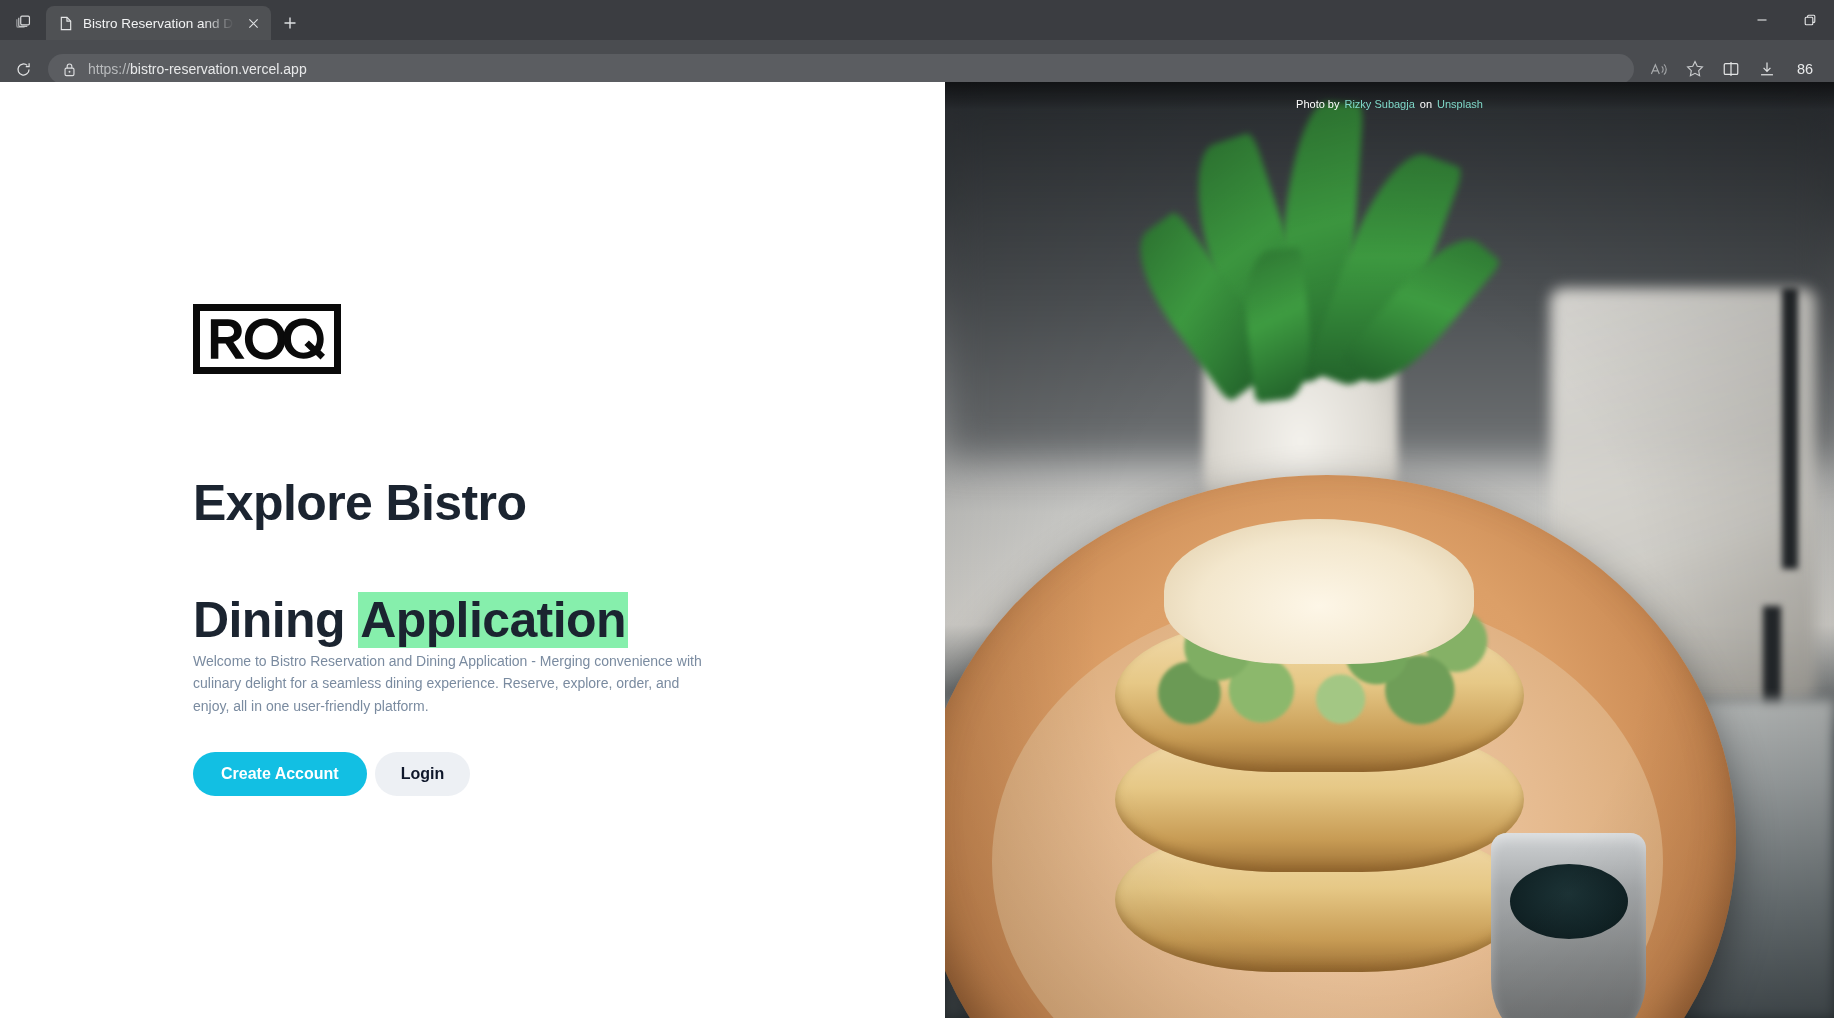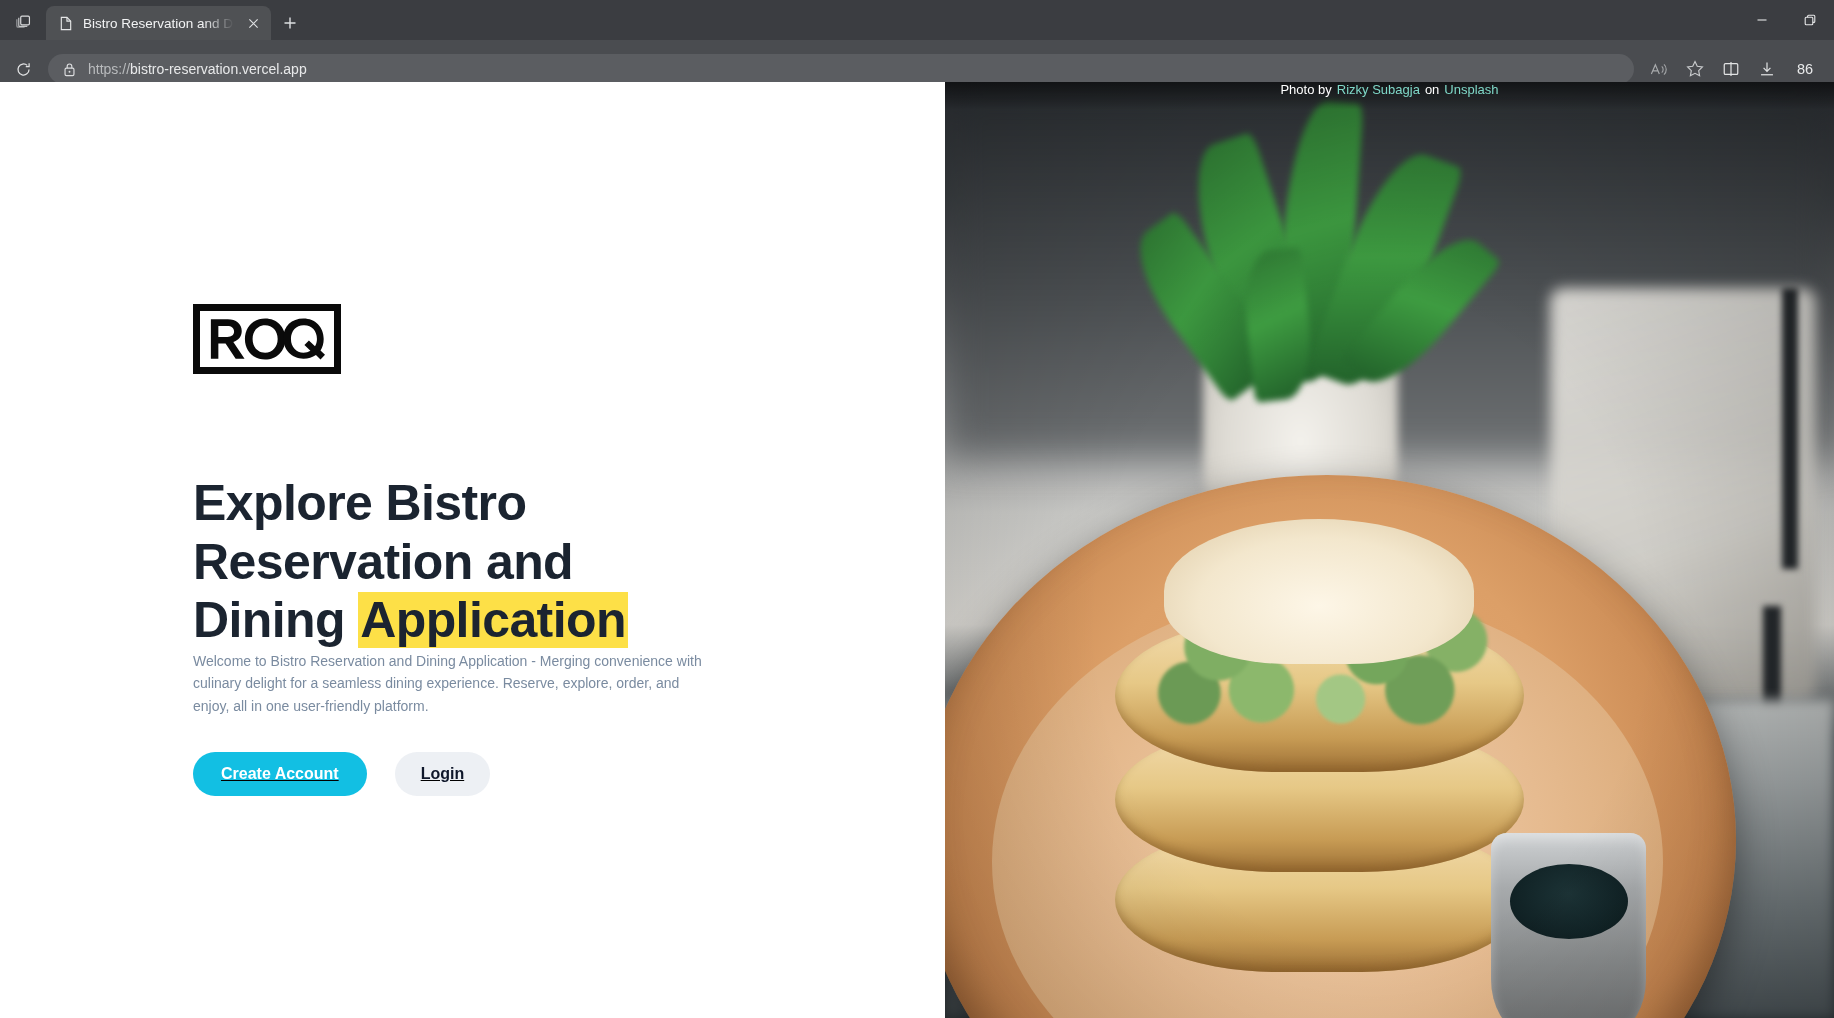--- a/index.html
+++ b/index.html
@@ -64,28 +64,28 @@
   .hero-inner { width:540px; }
 
   .logo { width:148px; height:70px; border:7px solid #0a0a0a; display:flex;
           align-items:center; justify-content:center; margin-bottom:100px; }
   .logo svg { display:block; }
 
   .hero-title {
     font-size:50px; line-height:1.17; font-weight:bold; color:#1b2430;
     letter-spacing:-0.6px; 
   }
-  .hl { background:#fde047; padding:0 2px; }
+  .hl { background:#86efac; padding:0 2px; }
 
   .hero-sub {
     font-size:14px; line-height:1.62; color:#7a8ba0; max-width:515px;
     margin-bottom:34px;
   }
 
-  .cta-row { display:flex; align-items:flex-end; gap:28px;text-decoration:underline; }
+  .cta-row { display:flex; align-items:flex-end; gap:8px; }
   .btn-primary {
     background:#12bfe3; color:#ffffff; font-size:16px; font-weight:bold;
     border:none; border-radius:24px; padding:13px 28px; cursor:pointer;
     font-family:"Liberation Sans", sans-serif;
   }
   .btn-secondary {
     background:#edf0f4; color:#0f172a; font-size:16px; font-weight:bold;
     border:none; border-radius:24px; padding:13px 26px; cursor:pointer;
     font-family:"Liberation Sans", sans-serif;
   }
@@ -179,22 +179,22 @@
     border-radius:50%;
   }
   .photo-vignette {
     position:absolute; inset:0;
     background:radial-gradient(ellipse at 48% 58%,rgba(0,0,0,0) 42%,rgba(0,0,0,.22) 100%);
   }
 
   .photo-credit {
     position:absolute; top:0; left:0; width:100%; height:28px;
     background:linear-gradient(180deg,rgba(0,0,0,.55) 0%,rgba(0,0,0,.18) 70%,rgba(0,0,0,0) 100%);
-    display:flex; align-items:flex-start; justify-content:center;
-    font-size:13px; color:#ffffff; gap:5px; z-index:5;
+    display:flex; align-items:flex-end; justify-content:center;
+    font-size:11px; color:#ffffff; gap:5px; z-index:5;
   }
   .photo-credit a { color:#7fd8c8; text-decoration:none; }
 </style>
 </head>
 <body>
 
 <div class="browser">
 
   <div class="titlebar">
 
@@ -301,21 +301,21 @@
             <g fill="#0a0a0a">
               <path d="M2 2h18c9 0 15 5 15 12.5 0 5.8-3.6 10-9 11.6L38 44h-9.5l-10.8-16.2H10V44H2V2zm8 7.2v11.6h9.6c4.4 0 7.2-2.2 7.2-5.8s-2.8-5.8-7.2-5.8H10z"></path>
               <path d="M60 1c12.6 0 21.6 9.2 21.6 22S72.6 45 60 45 38.4 35.8 38.4 23 47.4 1 60 1zm0 7.4c-7.8 0-13.4 6-13.4 14.6S52.2 37.6 60 37.6 73.4 31.6 73.4 23 67.8 8.4 60 8.4z"></path>
               <path d="M101 1c12.6 0 21.6 9.2 21.6 22 0 4.6-1.2 8.8-3.4 12.2l4.8 4.6-4.8 5-4.9-4.7c-3.7 2.5-8.2 3.9-13.3 3.9-12.6 0-21.6-9.2-21.6-22S88.4 1 101 1zm0 7.4c-7.8 0-13.4 6-13.4 14.6S93.2 37.6 101 37.6c2.8 0 5.3-.7 7.4-2l-6.4-6.1 4.8-5 6.5 6.3c1.3-2.2 2.1-4.9 2.1-7.8 0-8.6-5.6-14.6-13.4-14.6z"></path>
             </g>
           </svg>
         </div>
 
         <h1 class="hero-title">
           <span>Explore Bistro</span><br>
-          <span>Reservation and</span><br>
+          <br>
           <span>Dining </span><span class="hl">Application</span>
         </h1>
 
         <p class="hero-sub">Welcome to Bistro Reservation and Dining Application - Merging convenience with culinary delight for a seamless dining experience. Reserve, explore, order, and enjoy, all in one user-friendly platform.</p>
 
         <div class="cta-row">
           <button class="btn-primary">Create Account</button>
           <button class="btn-secondary">Login</button>
         </div>
 

